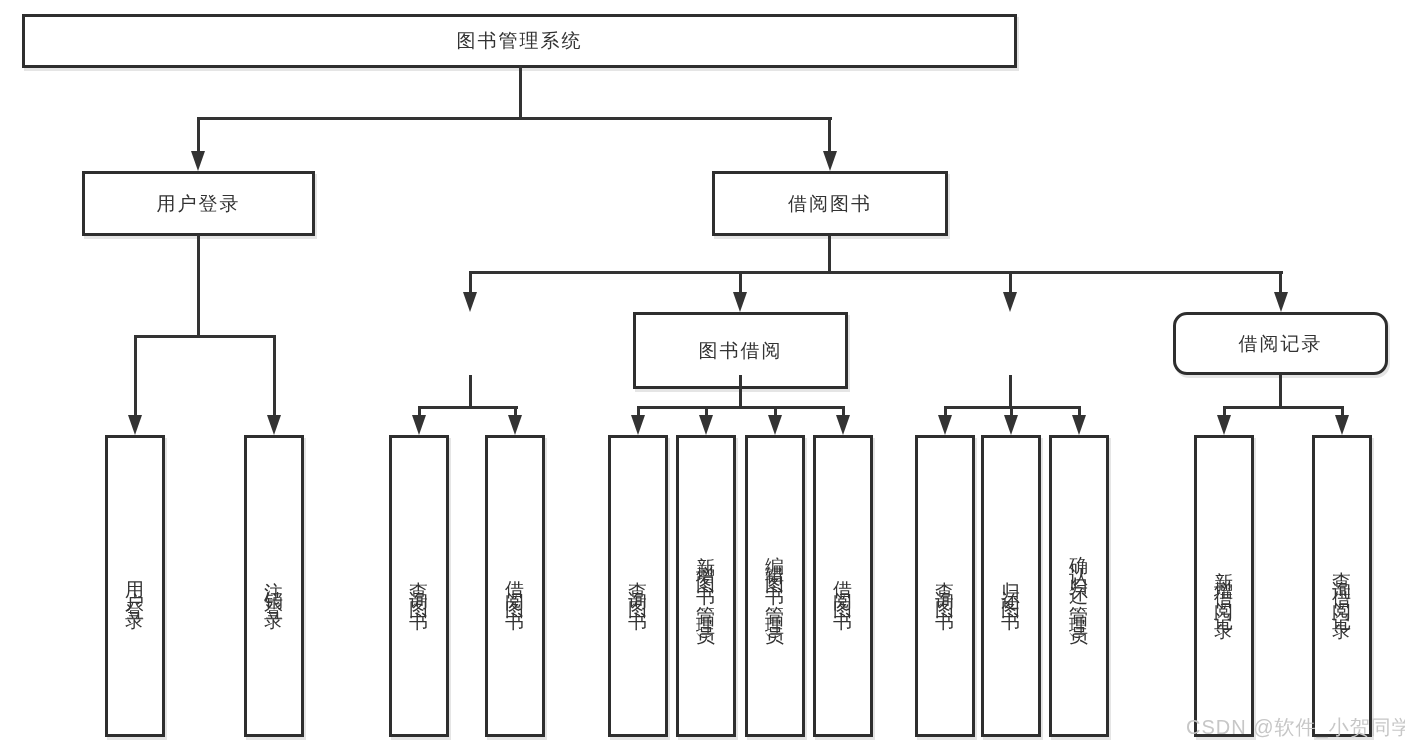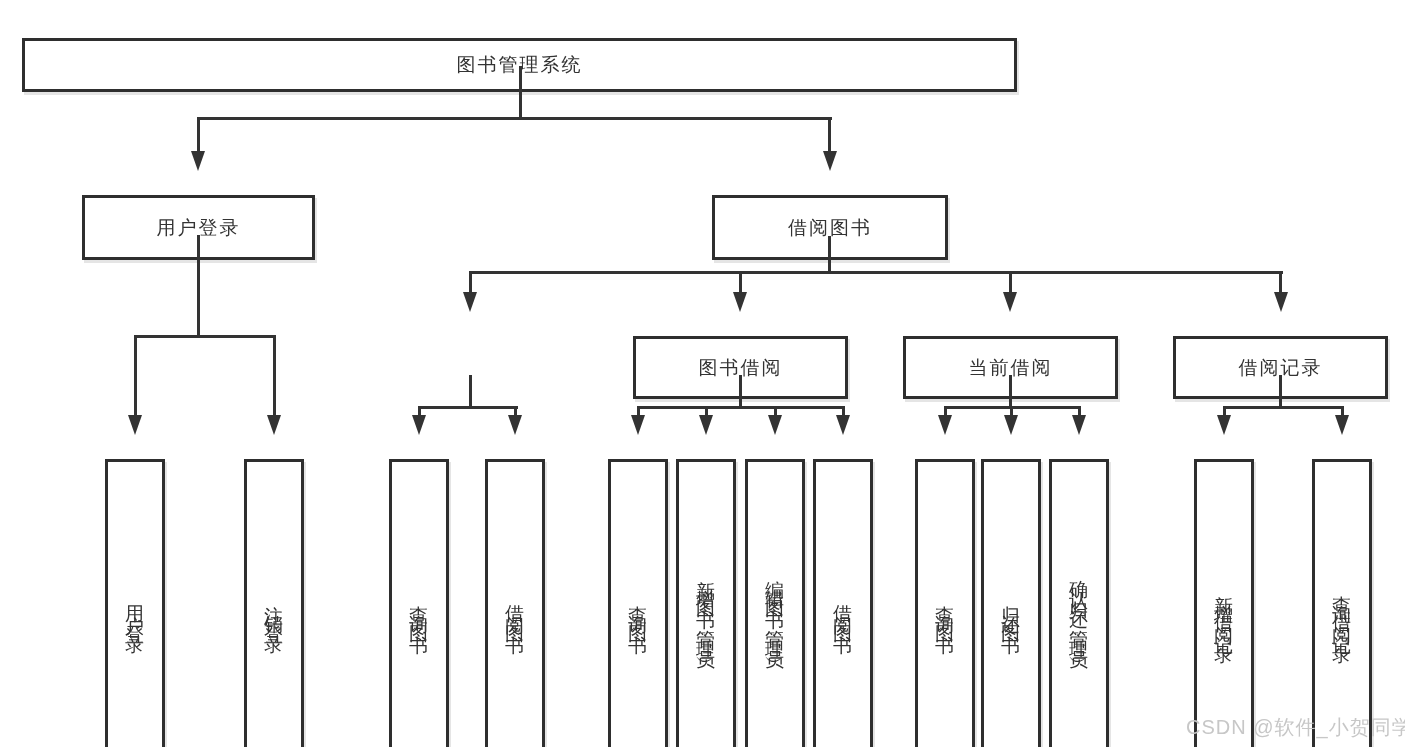--- a/index.html
+++ b/index.html
@@ -5,21 +5,20 @@
   html,body{margin:0;padding:0;background:#ffffff;}
   .canvas{
     position:relative;width:1405px;height:747px;background:#ffffff;
     font-family:"Liberation Sans","DejaVu Sans",sans-serif;overflow:hidden;
   }
   .box{
     position:absolute;box-sizing:border-box;background:#ffffff;
     border:3px solid #2e2e2e;display:flex;align-items:center;justify-content:center;
     color:#333333;font-size:19px;letter-spacing:2px;
     box-shadow:2px 3px 0 rgba(0,0,0,0.10);
-    margin-top:24px;
   }
   .leaf{
     writing-mode:vertical-lr;text-orientation:mixed;
     font-size:19px;letter-spacing:10px;line-height:1;
     padding:4px 0;
   }
   .vl,.hl{position:absolute;background:#333333;}
   .vl{width:3px;}
   .hl{height:3px;}
   .ar{
@@ -35,23 +34,22 @@
 </head>
 <body>
 
 <div class="canvas">
 
   <div class="box" style="left:22px;top:14px;width:995px;height:54px;">图书管理系统</div>
 
   <div class="box" style="left:82px;top:171px;width:233px;height:65px;">用户登录</div>
   <div class="box" style="left:712px;top:171px;width:236px;height:65px;">借阅图书</div>
 
-  <div class="box" style="left:633px;top:312px;width:215px;height:63px;">图书借阅</div>
-  <div class="box" style="left:903px;top:312px;width:215px;height:63px;">当前借阅</div>
-  <div class="box" style="left:1173px;top:312px;width:215px;height:63px;">借阅记录</div>
+  <div class="box" style="left:633px;top:312px;width:215px;height:77px;">图书借阅</div>
+  <div class="box" style="left:1173px;top:312px;width:215px;height:63px;border-radius:14px;">借阅记录</div>
 
   <div class="box leaf" style="left:105px;top:435px;width:60px;height:302px;">用户登录</div>
   <div class="box leaf" style="left:244px;top:435px;width:60px;height:302px;">注销登录</div>
 
   <div class="box leaf" style="left:389px;top:435px;width:60px;height:302px;">查询图书</div>
   <div class="box leaf" style="left:485px;top:435px;width:60px;height:302px;">借阅图书</div>
 
   <div class="box leaf" style="left:608px;top:435px;width:60px;height:302px;">查询图书</div>
   <div class="box leaf" style="left:676px;top:435px;width:60px;height:302px;">新增图书（管理员）</div>
   <div class="box leaf" style="left:745px;top:435px;width:60px;height:302px;">编辑图书（管理员）</div>

